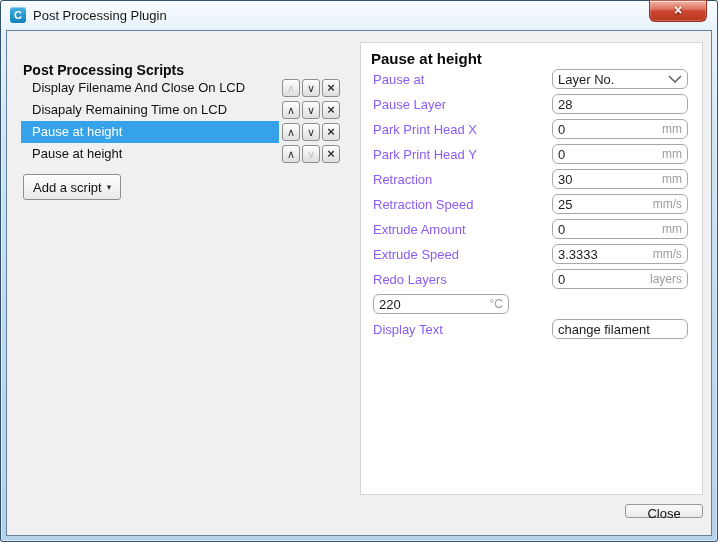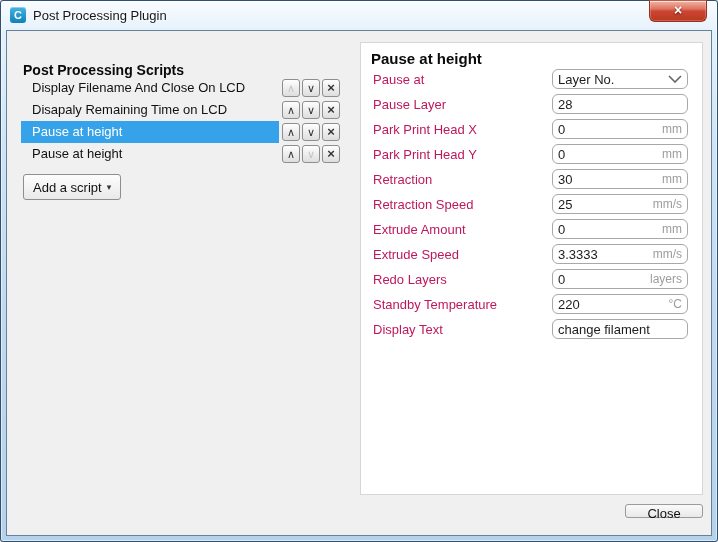--- a/index.html
+++ b/index.html
@@ -62,21 +62,21 @@
   }
   .caret{font-size:9px;color:#333;line-height:1;}
   
   .rpanel{
     position:absolute;left:353px;top:11px;width:343px;height:453px;box-sizing:border-box;
     background:#fff;border:1px solid #d6d6d6;
   }
   .rp-title{position:absolute;left:10px;top:7px;font-size:15px;font-weight:bold;color:#0a0a0a;}
   .fields{position:absolute;left:0;top:26px;right:0;}
   .frow{display:flex;align-items:center;height:20px;margin-bottom:5px;padding:0 14px 0 12px;}
-  .flabel{flex:1;font-size:13px;color:#be185d;white-space:nowrap;overflow:hidden;}
+  .flabel{flex:1;font-size:13px;color:#8b5cf6;white-space:nowrap;overflow:hidden;}
   .fbox{
     width:136px;height:20px;box-sizing:border-box;flex:0 0 auto;
     border:1px solid #a8a8a8;border-radius:6px;background:#fff;
     display:flex;align-items:center;padding:0 5px;
   }
   .fbox input{
     flex:1;min-width:0;border:none;outline:none;padding:0;margin:0;
     font-size:13px;color:#1c1c1c;background:transparent;
     font-family:"Liberation Sans","DejaVu Sans",sans-serif;
   }
@@ -207,21 +207,20 @@
             </div>
           </div>
           <div class="frow">
             <div class="flabel">Redo Layers</div>
             <div class="fbox">
               <input value="0" style="">
               <span class="funit">layers</span>
             </div>
           </div>
           <div class="frow">
-            <div class="flabel">Standby Temperature</div>
             <div class="fbox">
               <input value="220" style="">
               <span class="funit">°C</span>
             </div>
           </div>
           <div class="frow">
             <div class="flabel">Display Text</div>
             <div class="fbox">
               <input value="change filament" style="">
             </div>

